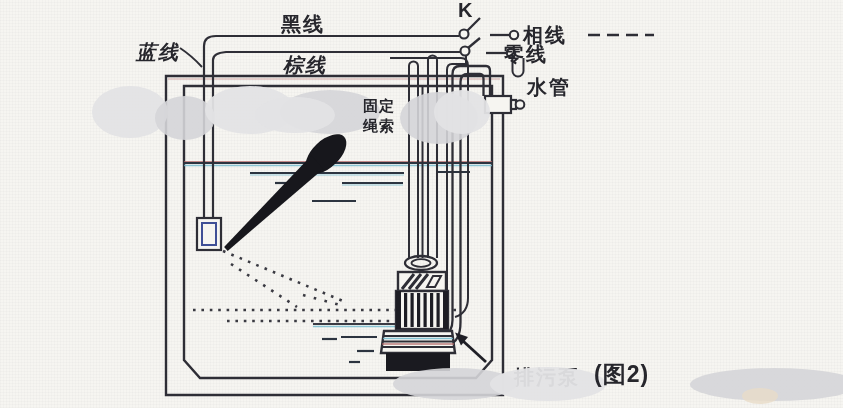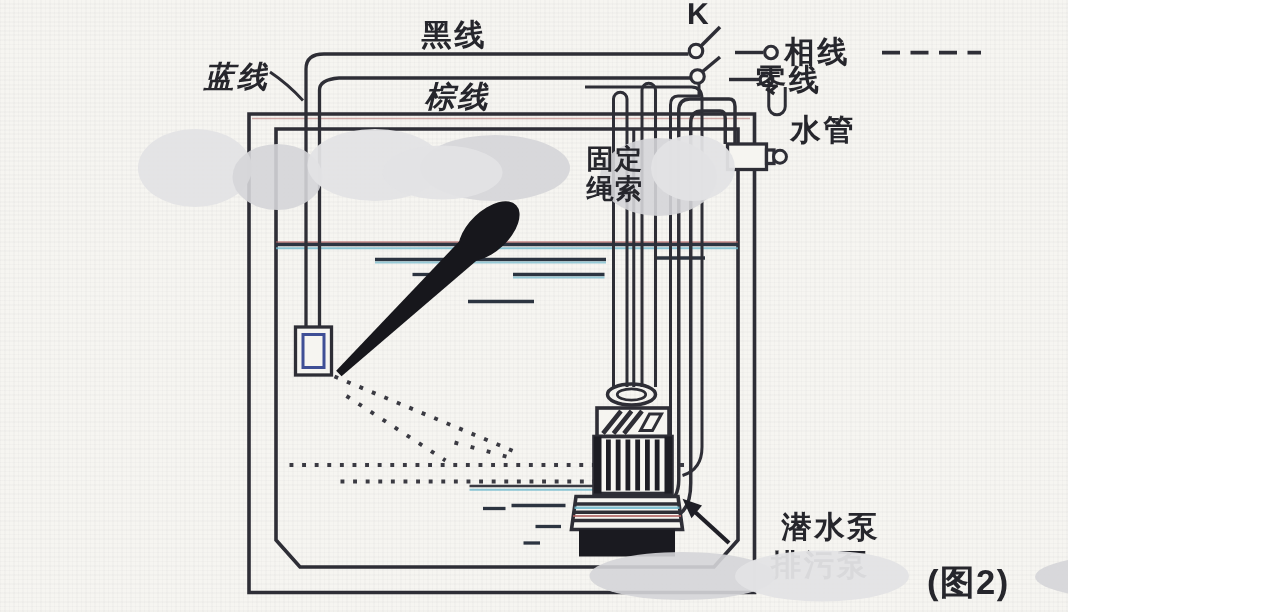--- a/index.html
+++ b/index.html
@@ -1,38 +1,38 @@
 <!DOCTYPE html>
 <html><head>
 <meta charset="utf-8">
 <style>
   html,body{margin:0;padding:0;background:#fff;}
   .stage{
-    position:relative;width:712px;height:408px;overflow:hidden;
+    position:relative;width:843px;height:408px;overflow:hidden;
     background:#f6f5f1;
     background-image:
       repeating-linear-gradient(0deg, rgba(120,120,130,0.035) 0 1px, transparent 1px 3px),
       repeating-linear-gradient(90deg, rgba(120,120,130,0.035) 0 1px, transparent 1px 3px);
     font-family:"Liberation Sans","DejaVu Sans",sans-serif;
   }
   .stage svg{position:absolute;left:0;top:0;z-index:1;}
   .lbl{
     position:absolute;color:#26262c;font-weight:bold;
     font-size:20px;line-height:22px;letter-spacing:2px;white-space:nowrap;
     z-index:8;
   }
   .lbl-under{z-index:4;}
   .blob{
     position:absolute;z-index:6;border-radius:50%;
     background:rgba(227,227,229,0.95);
   }
   .blob.dk{background:rgba(213,213,216,0.9);}
   .blob.warm{background:rgba(232,220,200,0.8);}
   .fig{font-size:23px;letter-spacing:1px;}
-  .rope{font-size:18px;line-height:20px;letter-spacing:1px;margin-left:28px;}
+  .rope{font-size:15px;line-height:20px;letter-spacing:1px;}
   .klbl{font-size:20px;letter-spacing:0;}
 </style>
 </head>
 <body>
 
 <div class="stage">
 
   <svg width="857" height="408" viewBox="0 0 857 408">
 
     <g fill="none" stroke="#2e2e36" stroke-width="2.4">
@@ -167,16 +167,15 @@
 
   <div class="lbl" style="left:281px;top:13px;">黑线</div>
   <div class="lbl" style="left:136px;top:41px;font-style:italic;">蓝线</div>
   <div class="lbl" style="left:283px;top:54px;font-style:italic;">棕线</div>
   <div class="lbl klbl" style="left:458px;top:-1px;">K</div>
   <div class="lbl" style="left:523px;top:24px;">相线</div>
   <div class="lbl" style="left:504px;top:43px;">零线</div>
   <div class="lbl" style="left:527px;top:76px;">水管</div>
   <div class="lbl rope" style="left:363px;top:96px;">固定</div>
   <div class="lbl rope" style="left:363px;top:116px;text-align:center;">绳索</div>
-  <div class="lbl" style="left:521px;top:341px;">潜水泵</div>
-  <div class="lbl fig" style="left:618px;top:363px;margin-top:14px;">(图2)</div>
+  <div class="lbl fig" style="left:594px;top:363px;">(图2)</div>
 
 </div>
 
 </body></html>

